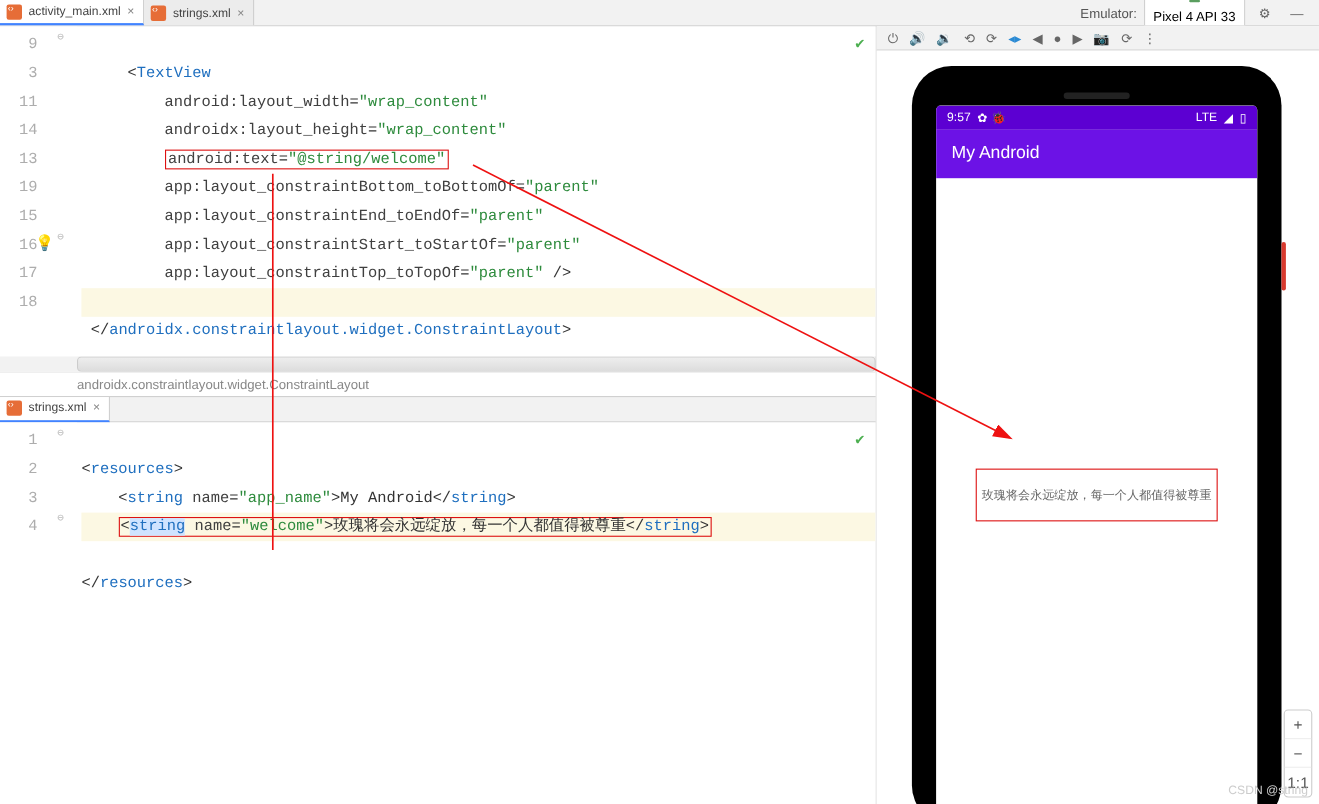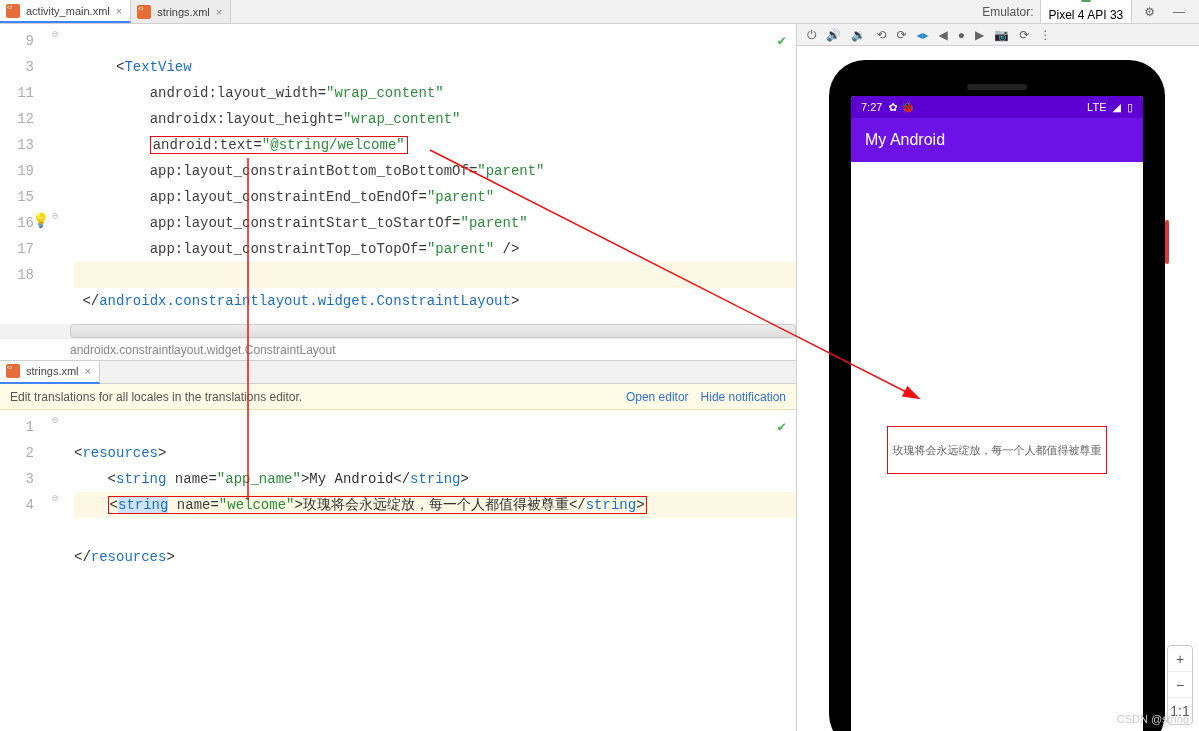--- a/index.html
+++ b/index.html
@@ -116,21 +116,21 @@
 <div class="workspace">
 
   <div class="left-col">
 
 
     <div class="editor" style="height:300px; flex:0 0 300px;">
       <div class="gutter">
         <div>9</div>
         <div>3</div>
         <div>11</div>
-        <div>12</div>
+        <div>14</div>
         <div>13</div>
         <div>19</div>
         <div>15</div>
         <div>16</div>
         <div>17</div>
         <div>18</div>
       </div>
       <div class="foldcol">
         <span class="fold-mark" style="top:4px;">⊖</span>
         <span class="fold-mark" style="top:186px;">⊖</span>
@@ -152,26 +152,20 @@
     <div class="breadcrumb-bar">androidx.constraintlayout.widget.ConstraintLayout</div>
 
     <div class="lower-tab-bar">
       <div class="file-tab active" style="border-bottom:2px solid #4183ff;">
         <span class="xml-ico"></span>
         <span>strings.xml</span>
         <span class="close-x">×</span>
       </div>
     </div>
 
-    <div class="trans-bar">
-      <span>Edit translations for all locales in the translations editor.</span>
-      <span style="flex:1"></span>
-      <span class="trans-link">Open editor</span>
-      <span class="trans-link">Hide notification</span>
-    </div>
 
     <div class="editor lower-editor" style="flex:1;">
       <div class="gutter">
         <div>1</div>
         <div>2</div>
         <div>3</div>
         <div>4</div>
       </div>
       <div class="foldcol">
         <span class="fold-mark" style="top:4px;">⊖</span>
@@ -201,21 +195,21 @@
       <span>⟳</span>
       <span>⋮</span>
     </div>
     <div class="emu-stage">
       <div class="device">
         <div class="pwr-btn"></div>
         <div class="device-inner">
           <div class="speaker"></div>
           <div class="screen">
             <div class="statusbar">
-              <span>7:27</span>
+              <span>9:57</span>
               <span style="margin-left:6px">✿</span>
               <span style="margin-left:4px">🐞</span>
               <div class="r">
                 <span>LTE</span>
                 <span>◢</span>
                 <span>▯</span>
               </div>
             </div>
             <div class="appbar">
               <span>My Android</span>

